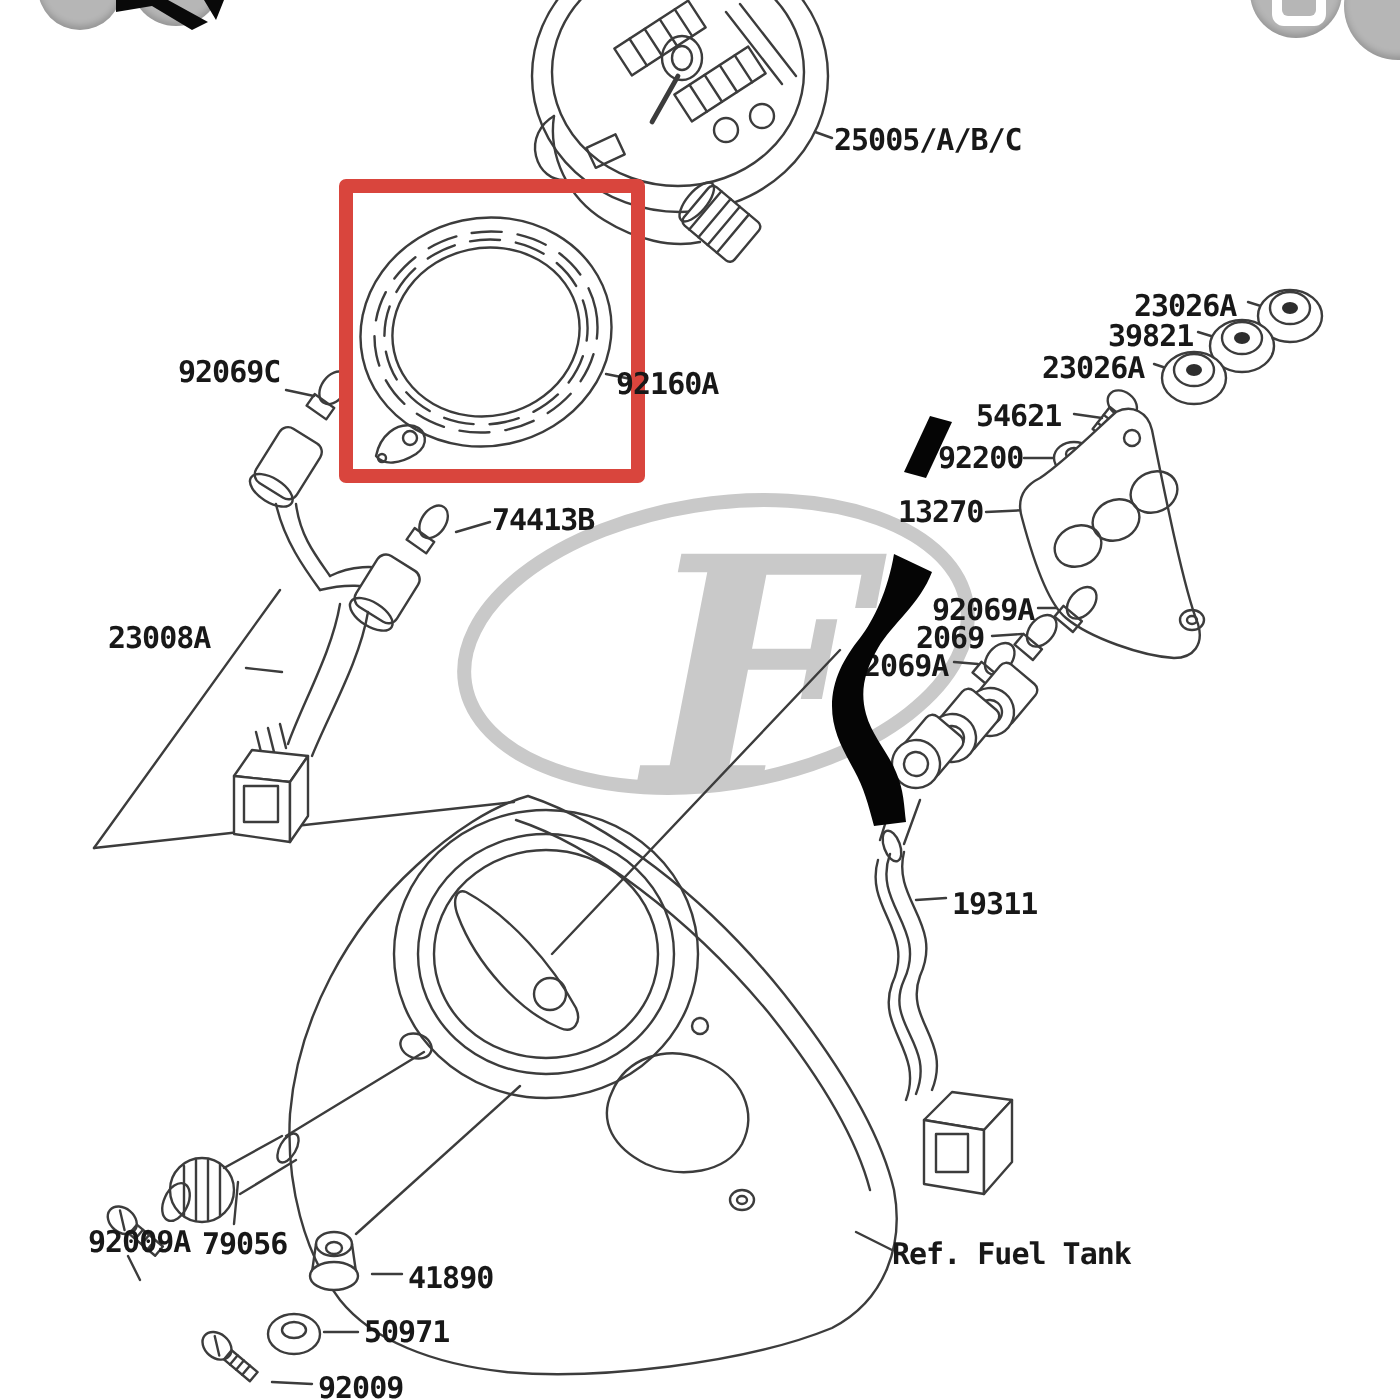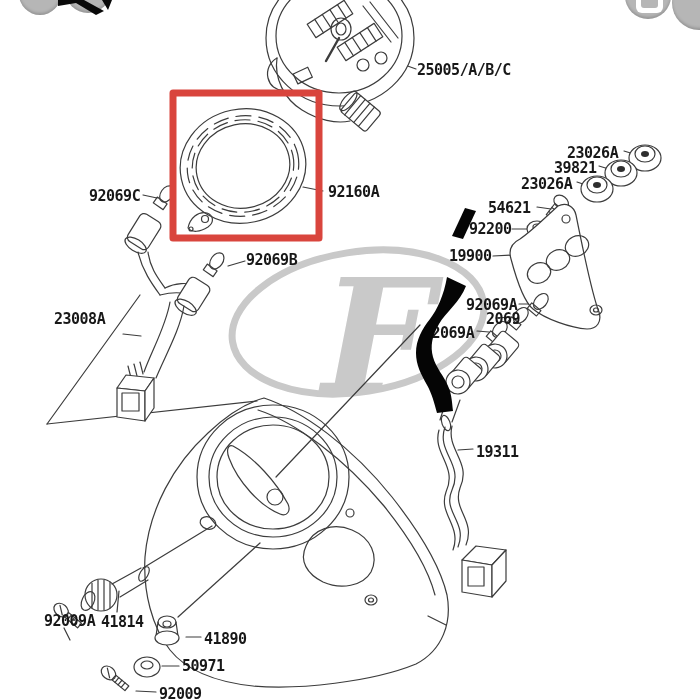--- a/index.html
+++ b/index.html
@@ -326,35 +326,36 @@
       <rect x="110" y="673" width="17" height="6"></rect>
       <line x1="114" y1="673" x2="114" y2="679"></line>
       <line x1="118" y1="673" x2="118" y2="679"></line>
       <line x1="122" y1="673" x2="122" y2="679"></line>
     </g>
 
     <rect class="redbox" x="173" y="93" width="146" height="145"></rect>
   </svg>
 
   <div class="lbl" style="left:417px;top:61px">25005/A/B/C</div>
-  <div class="lbl" style="left:328px;top:183px">92160A</div>
-  <div class="lbl" style="left:89px;top:187px">92069C</div>
-  <div class="lbl" style="left:246px;top:251px">92069B</div>
+  <div class="lbl" style="left:308px;top:183px">92160A</div>
+  <div class="lbl" style="left:89px;top:177px">92069C</div>
+  <div class="lbl" style="left:246px;top:251px">74413B</div>
   <div class="lbl" style="left:54px;top:310px">23008A</div>
   <div class="lbl" style="left:567px;top:144px">23026A</div>
   <div class="lbl" style="left:554px;top:159px">39821</div>
   <div class="lbl" style="left:521px;top:175px">23026A</div>
   <div class="lbl" style="left:488px;top:199px">54621</div>
   <div class="lbl" style="left:469px;top:220px">92200</div>
-  <div class="lbl" style="left:449px;top:247px">19900</div>
+  <div class="lbl" style="left:449px;top:247px">13270</div>
   <div class="lbl" style="left:466px;top:296px">92069A</div>
-  <div class="lbl" style="left:486px;top:310px">2069</div>
+  <div class="lbl" style="left:458px;top:310px">2069</div>
   <div class="lbl" style="left:423px;top:324px">92069A</div>
   <div class="lbl" style="left:476px;top:443px">19311</div>
-  <div class="lbl" style="left:101px;top:613px">41814</div>
+  <div class="lbl" style="left:446px;top:618px">Ref. Fuel Tank</div>
+  <div class="lbl" style="left:101px;top:613px">79056</div>
   <div class="lbl" style="left:44px;top:612px">92009A</div>
   <div class="lbl" style="left:204px;top:630px">41890</div>
   <div class="lbl" style="left:182px;top:657px">50971</div>
   <div class="lbl" style="left:159px;top:685px">92009</div>
 
   <svg id="marker-overlay" width="700" height="700" viewBox="0 0 700 700">
     <polygon points="452,236 465,208 476,211 463,239"></polygon>
     <path d="M447,277 L466,286 C460,302 446,312 439,324 C432,336 430,346 433,357
              C436,368 444,376 448,386 C452,395 452,403 453,411 L437,413
              C434,402 432,394 427,385 C421,374 416,365 416,353

